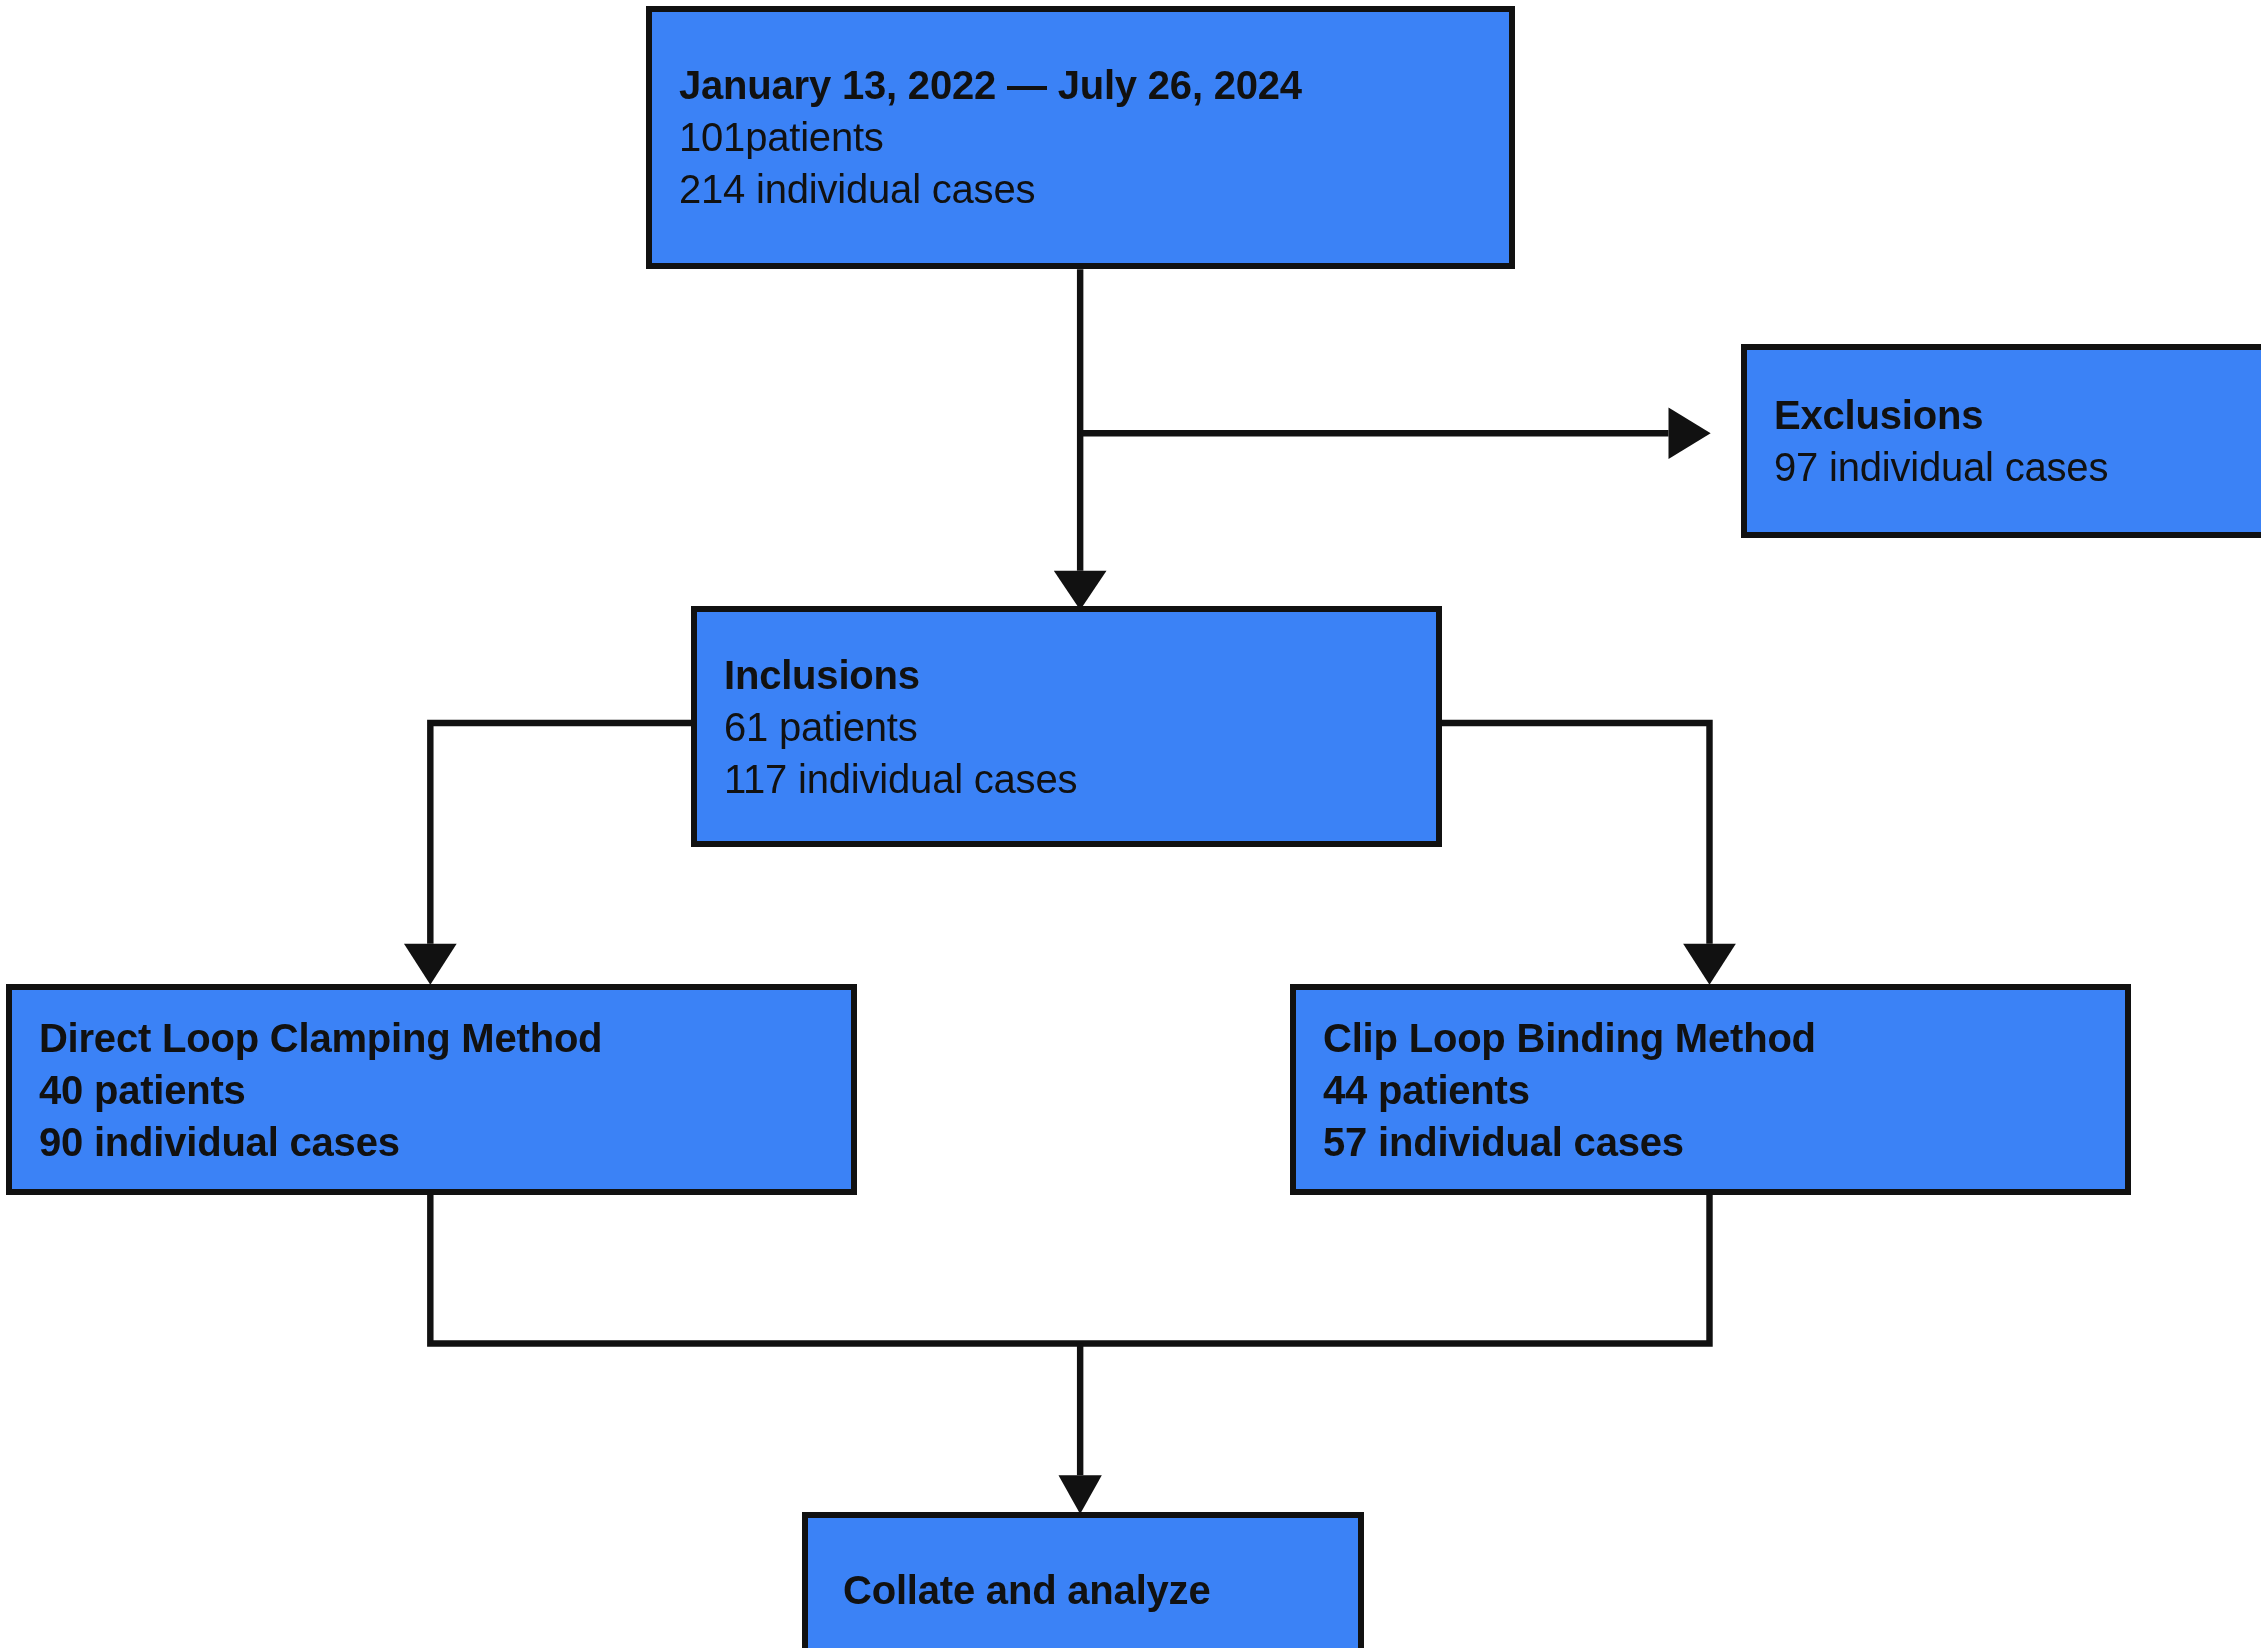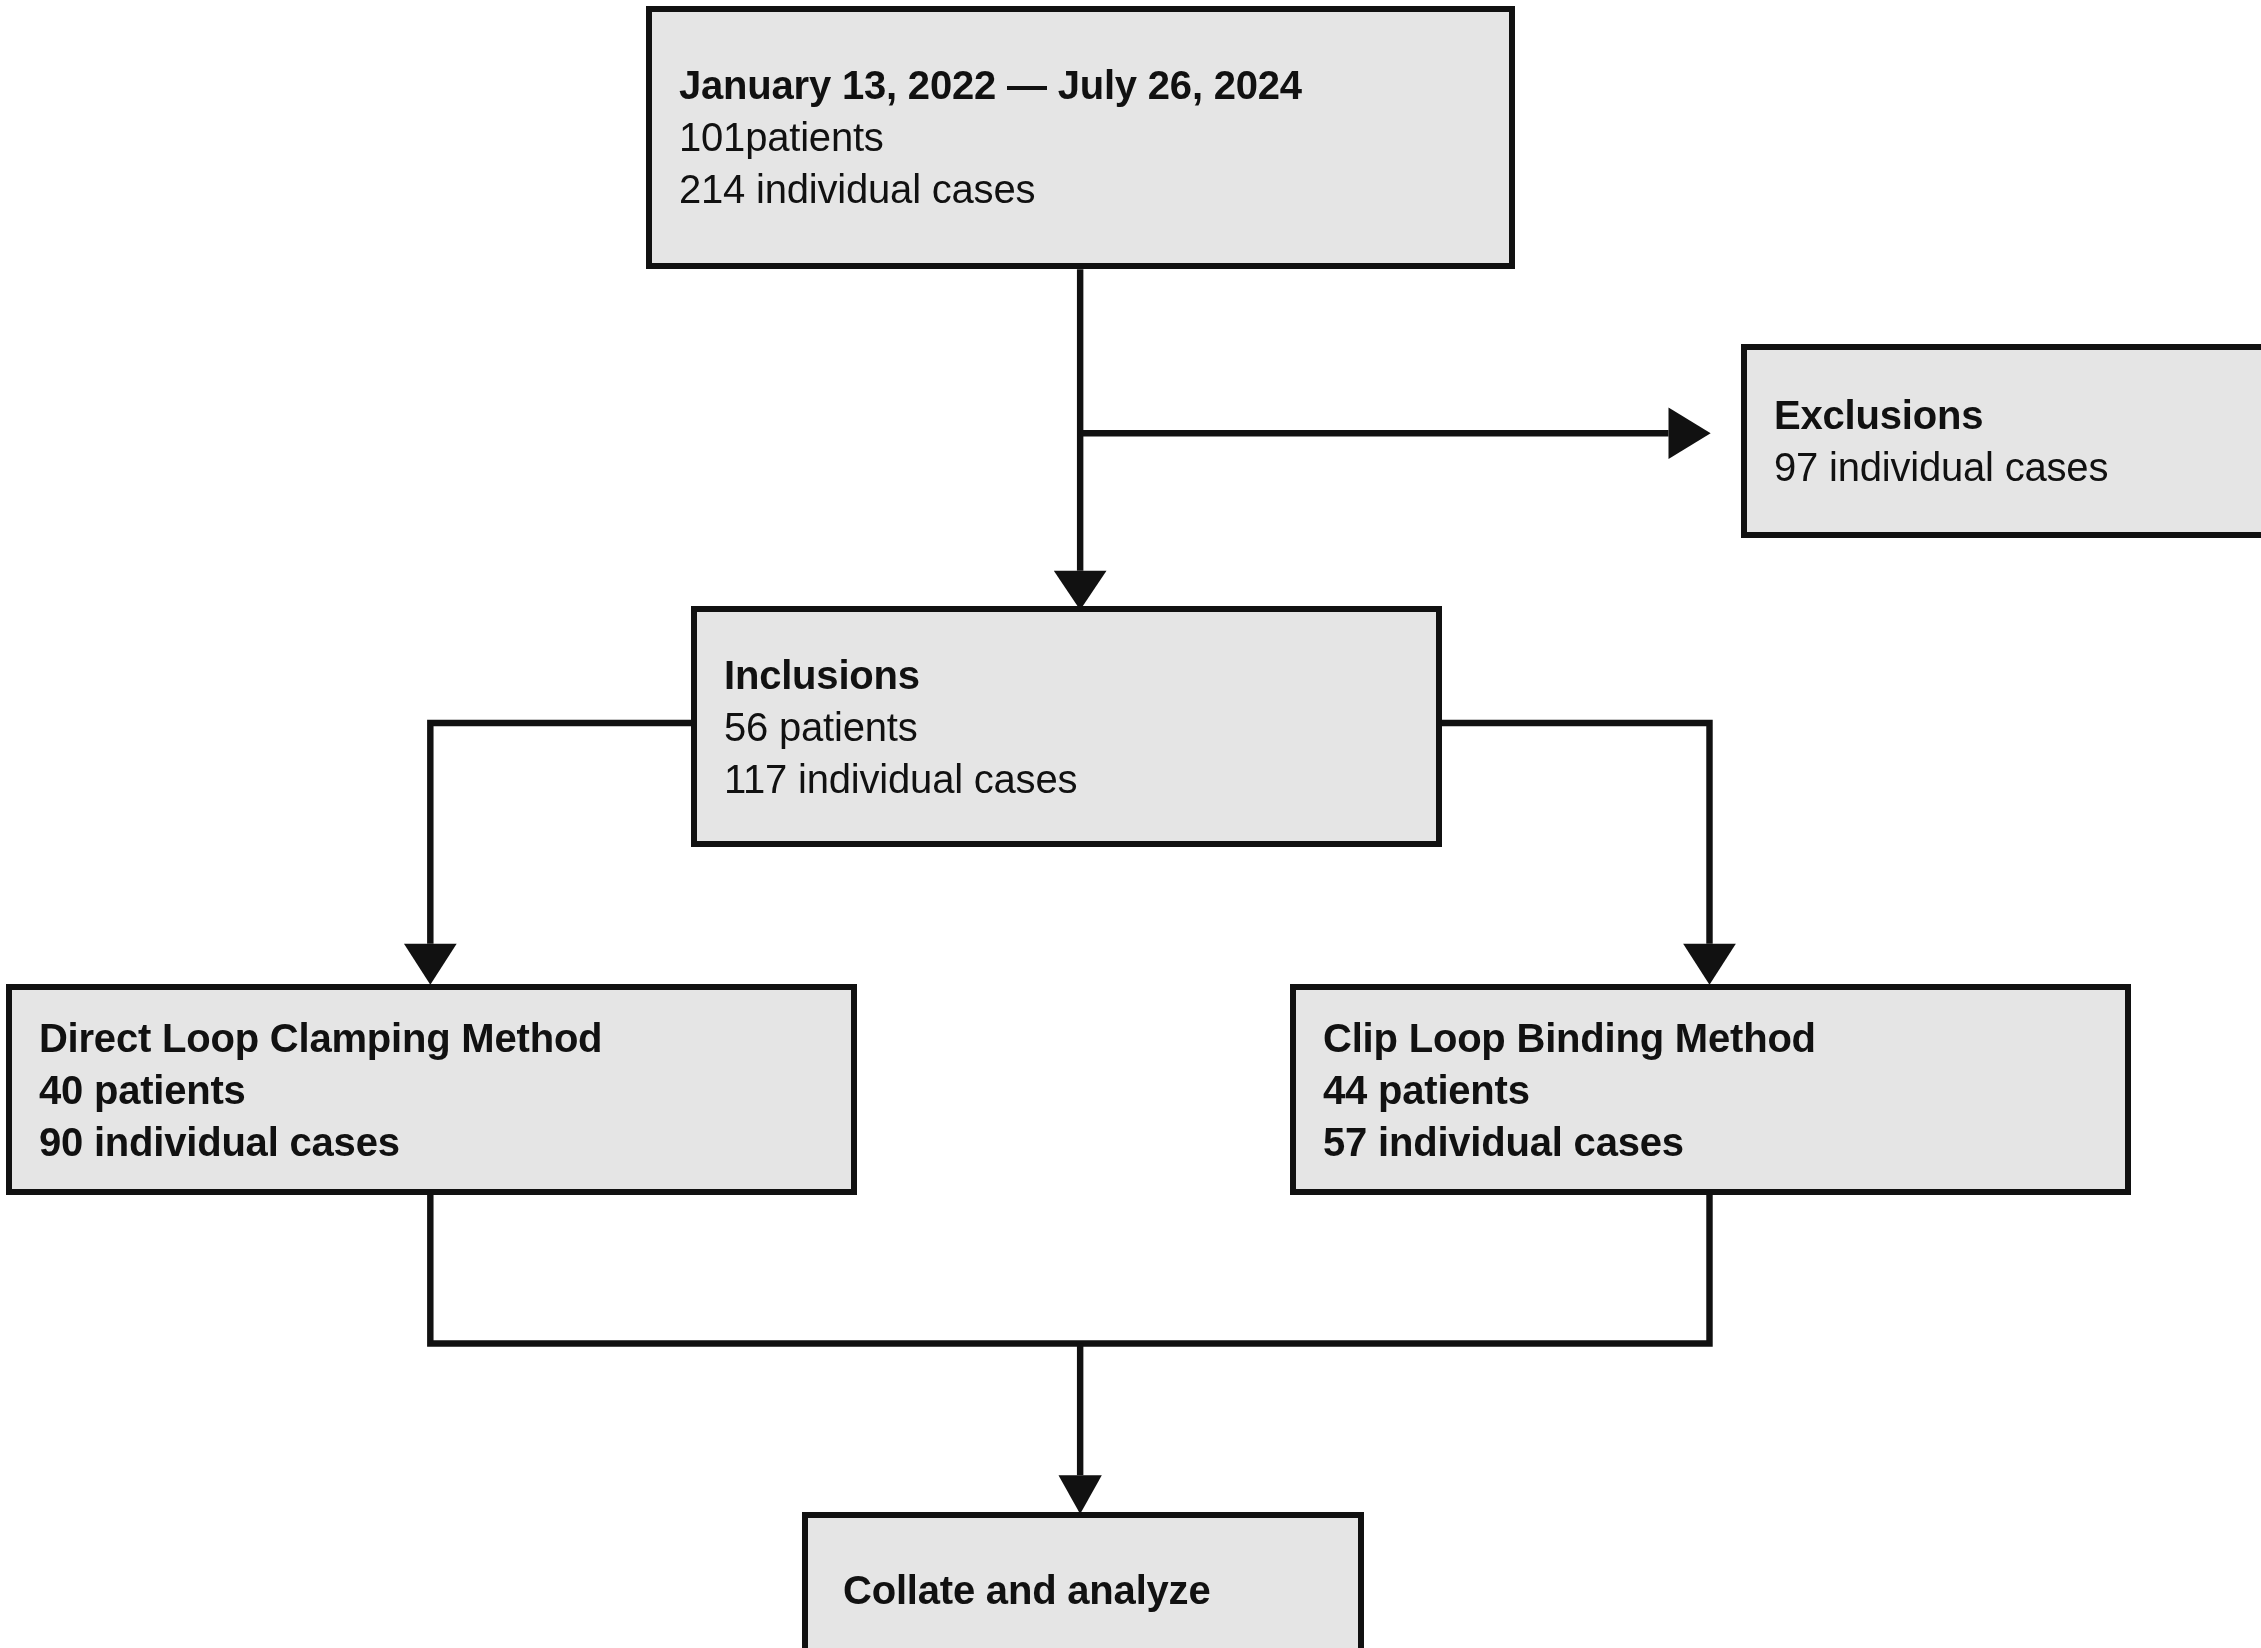--- a/index.html
+++ b/index.html
@@ -22,21 +22,21 @@
     position: absolute;
     left: 0;
     top: 0;
     width: 2261px;
     height: 1648px;
     pointer-events: none;
   }
   .node {
     position: absolute;
     box-sizing: border-box;
-    background: #e5e5e5;
+    background: #3b82f6;
     border: 6.4px solid #111111;
     display: flex;
     flex-direction: column;
     justify-content: center;
     z-index: 3;
   }
   .node .line {
     display: block;
     color: #111111;
     font-size: 40px;
@@ -120,21 +120,21 @@
     <span class="line">214 individual cases</span>
   </div>
 
   <div class="node" id="node-exclusions">
     <span class="line head">Exclusions</span>
     <span class="line">97 individual cases</span>
   </div>
 
   <div class="node" id="node-inclusions">
     <span class="line head">Inclusions</span>
-    <span class="line">56 patients</span>
+    <span class="line">61 patients</span>
     <span class="line">117 individual cases</span>
   </div>
 
   <div class="node allbold" id="node-direct-loop">
     <span class="line head">Direct Loop Clamping Method</span>
     <span class="line">40 patients</span>
     <span class="line">90 individual cases</span>
   </div>
 
   <div class="node allbold" id="node-clip-loop">

